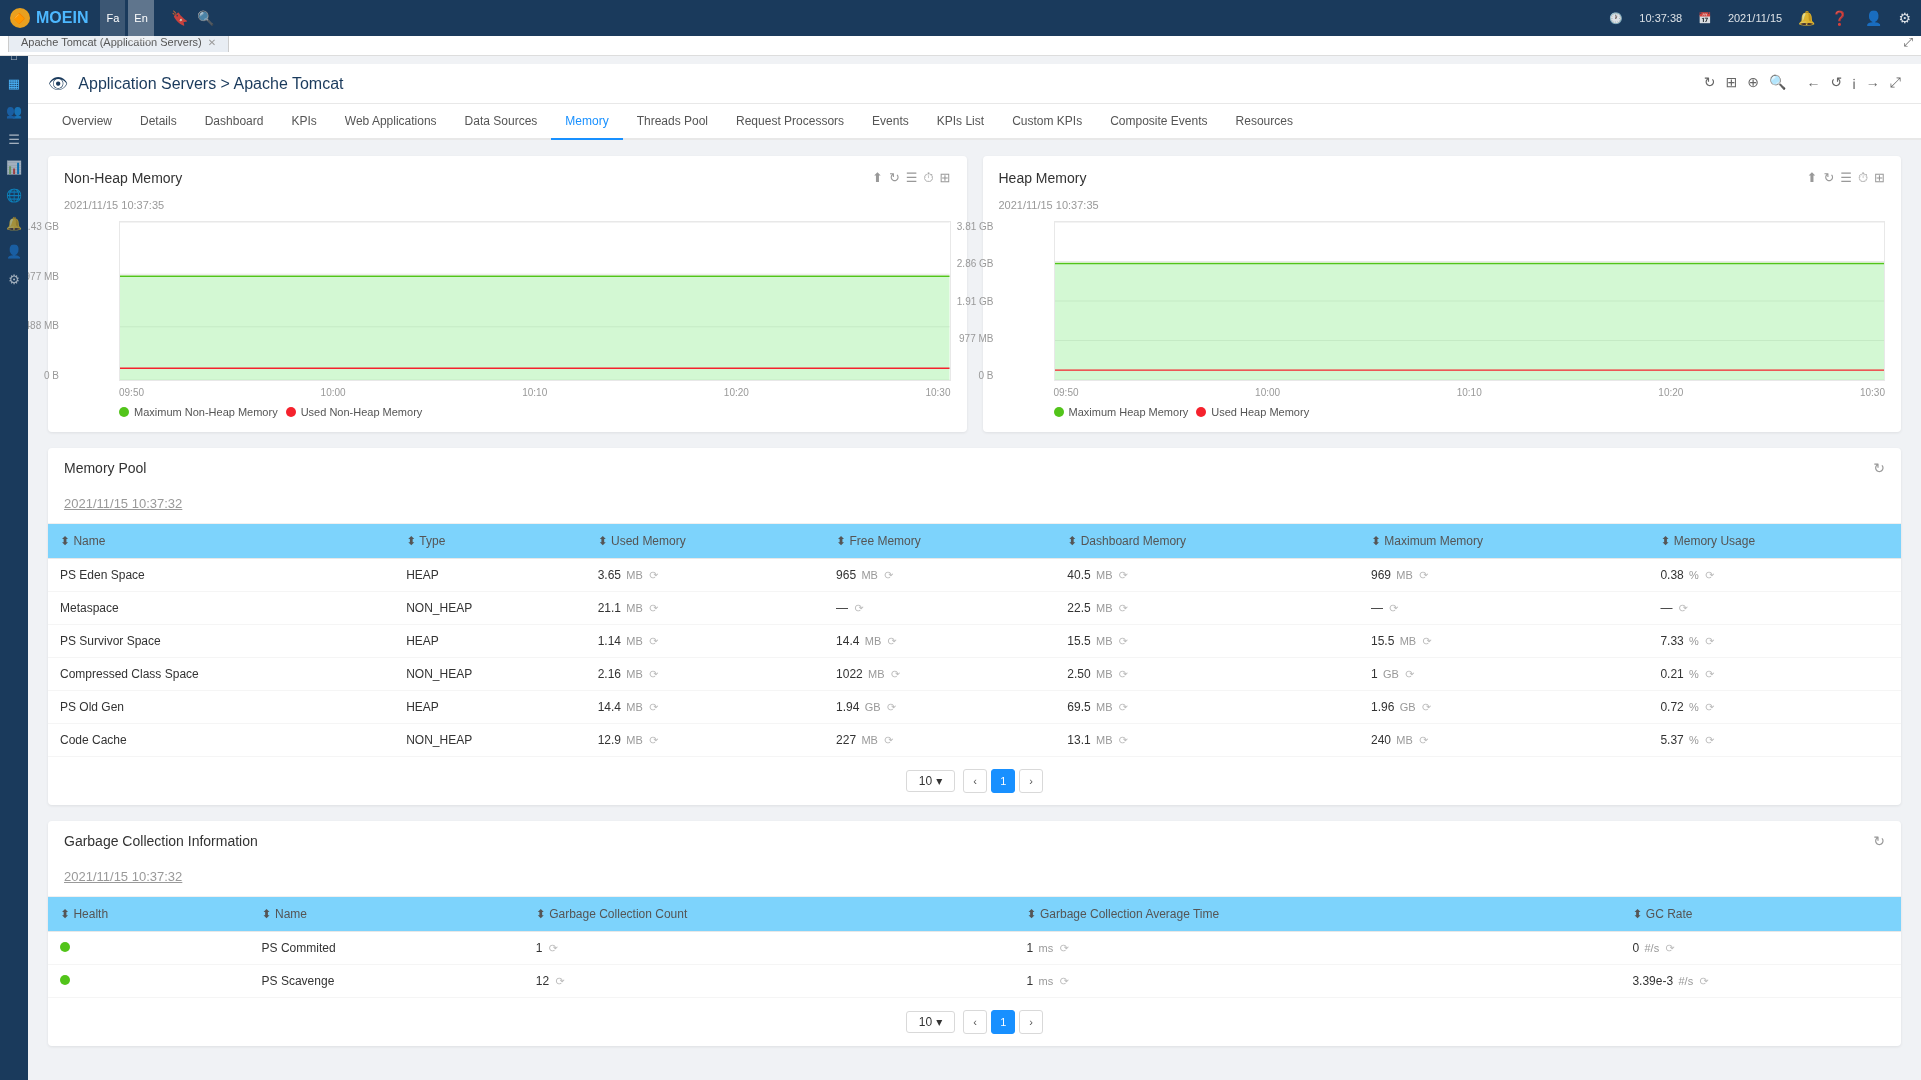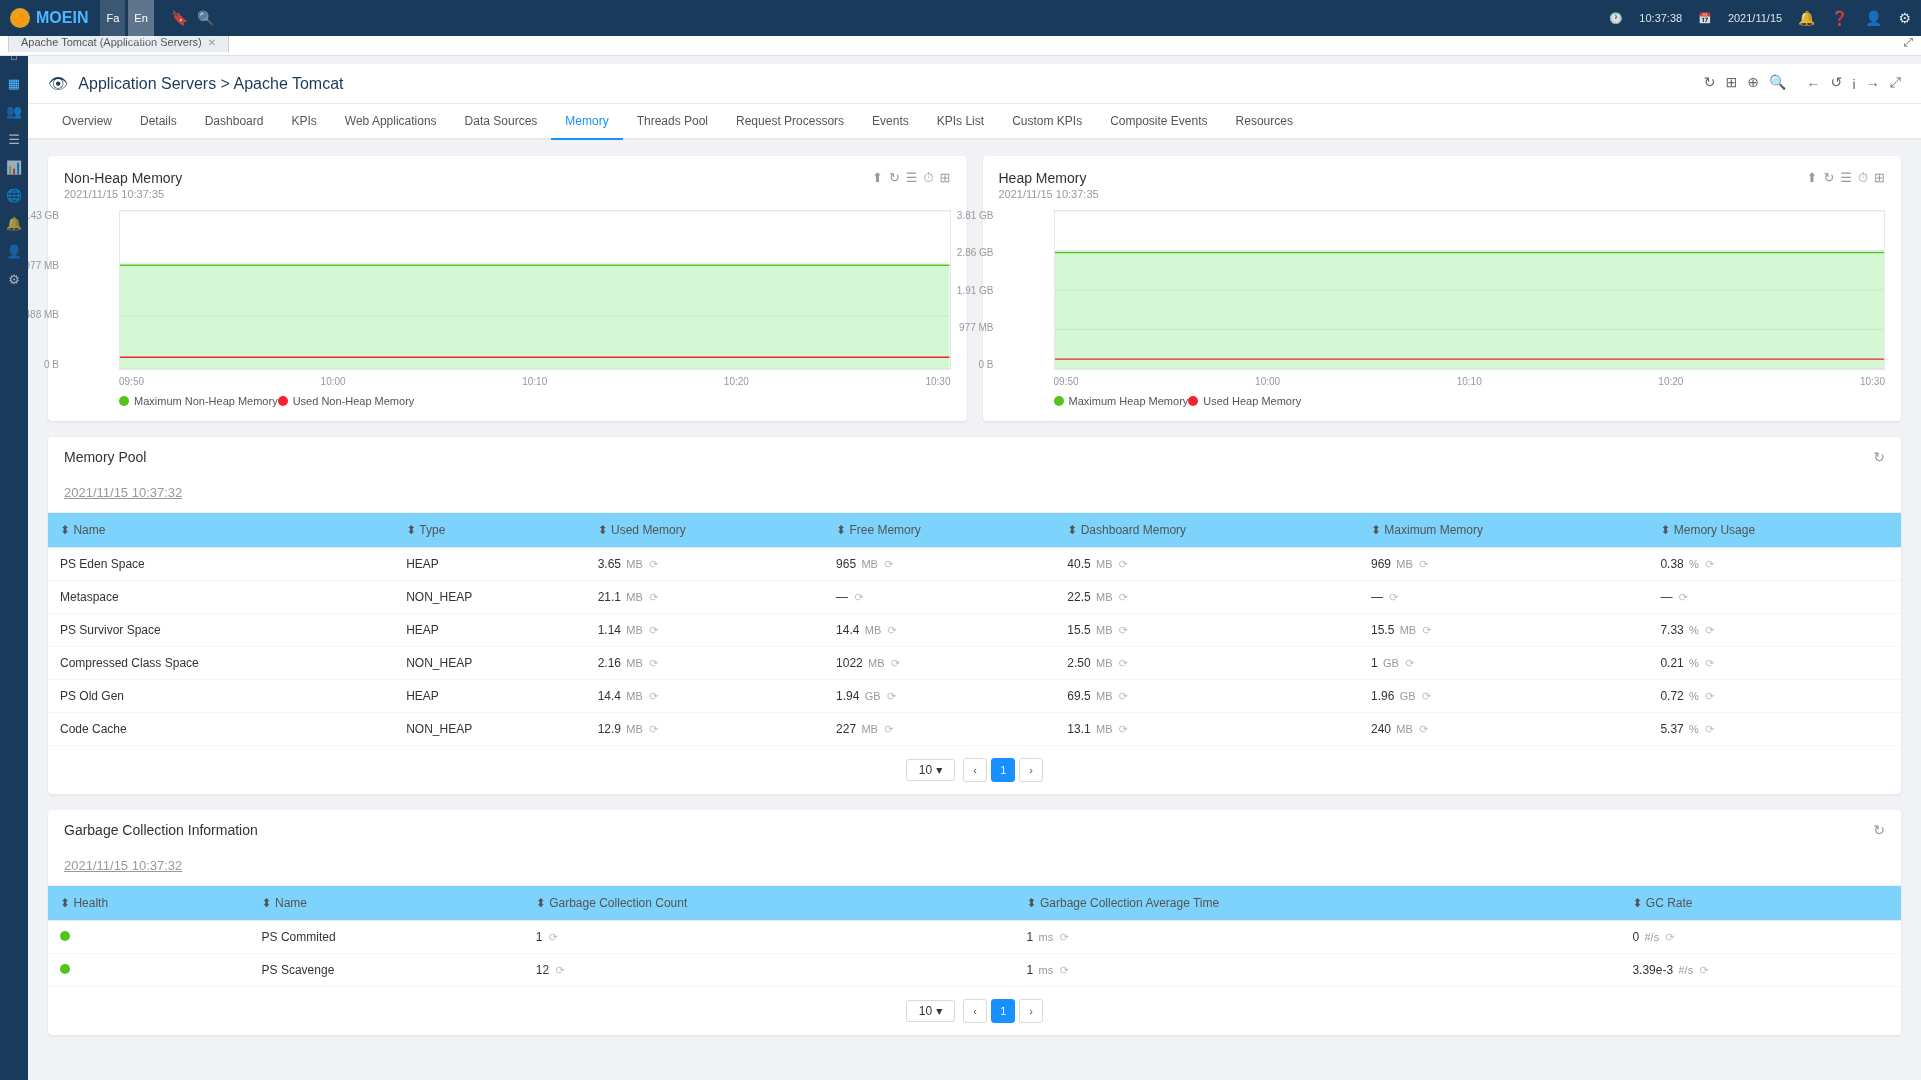--- a/index.html
+++ b/index.html
@@ -156,21 +156,21 @@
       padding: 14px 16px;
       box-shadow: 0 1px 3px rgba(0,0,0,0.08);
     }
     .chart-header {
       display: flex;
       align-items: flex-start;
       justify-content: space-between;
       margin-bottom: 10px;
     }
     .chart-title { font-size: 14px; font-weight: 500; color: #333; }
-    .chart-date { font-size: 11px; color: #999; margin-top: 2px; }
+    .chart-date { font-size: 11px; color: #999; margin-top: 13px; }
     .chart-actions { display: flex; gap: 6px; color: #999; font-size: 13px; }
     .chart-actions span { cursor: pointer; }
 
     .chart-area {
       position: relative;
       height: 160px;
       border: 1px solid #e8e8e8;
     }
     .chart-svg { width: 100%; height: 100%; }
 
@@ -198,21 +198,21 @@
       display: flex;
       justify-content: space-between;
       font-size: 10px;
       color: #999;
       padding-left: 55px;
       margin-bottom: 8px;
     }
 
     .chart-legend {
       display: flex;
-      gap: 0;
+      gap: 8px;
       font-size: 11px;
       color: #555;
       padding-left: 55px;
     }
     .legend-item { display: flex; align-items: center; gap: 5px; }
     .legend-dot { width: 10px; height: 10px; border-radius: 50%; }
 
     
     .table-card {
       background: white;

